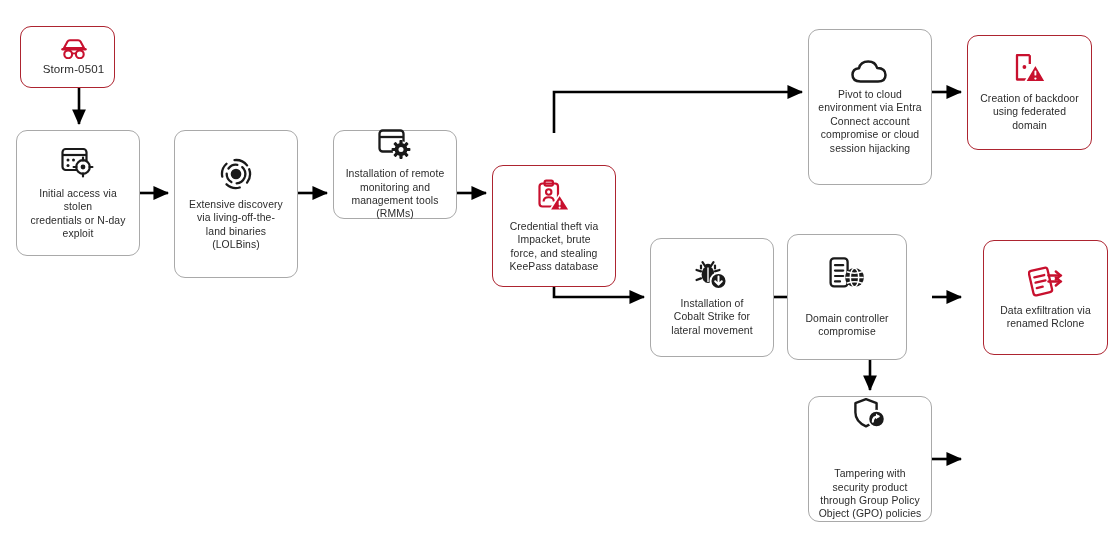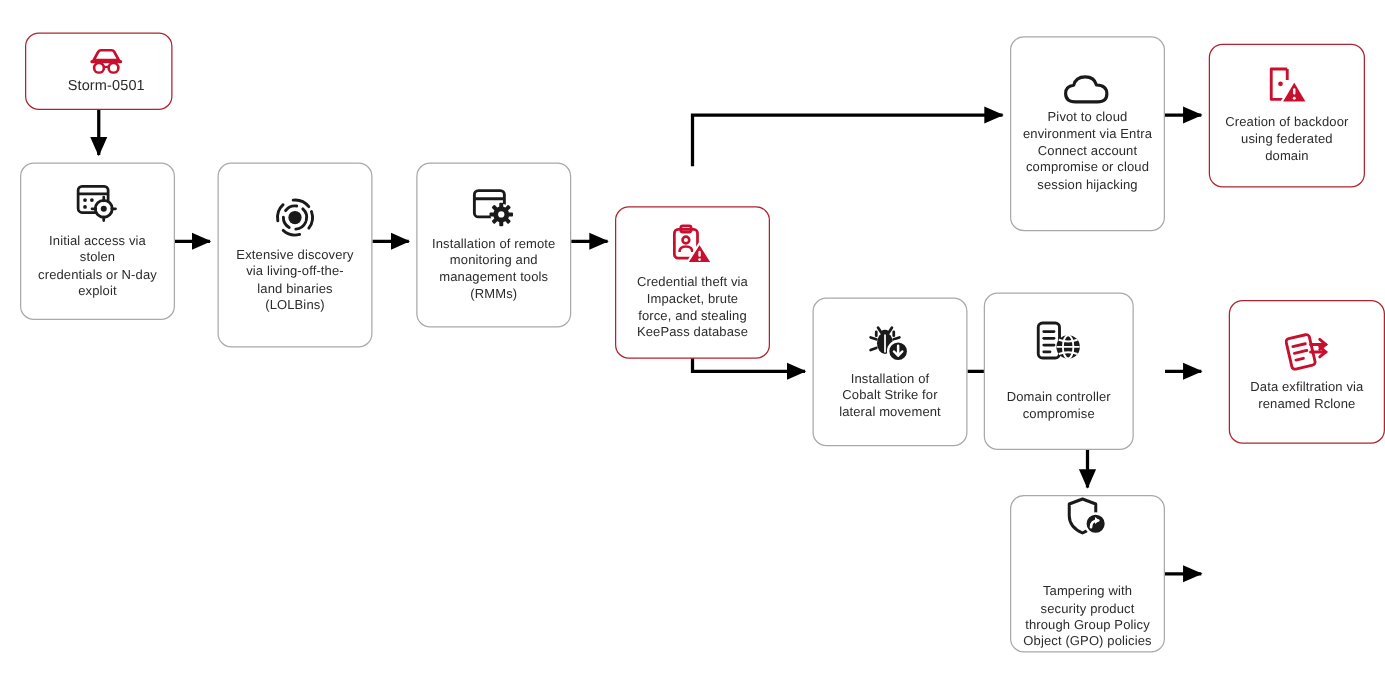--- a/index.html
+++ b/index.html
@@ -76,21 +76,21 @@
       <path d="M554,133 L554,92 L802,92"></path>
       <path d="M932,92 L961,92"></path>
       <path d="M554,255 L554,297 L644,297"></path>
       <path d="M774,297 L802,297"></path>
       <path d="M932,297 L961,297"></path>
       <path d="M870,360 L870,390"></path>
       <path d="M932,459 L961,459"></path>
     </g>
   </svg>
 
-  <div class="node red titleonly" style="left:20px; top:26px; width:118px; height:62px;padding-left:19px;">
+  <div class="node red titleonly" style="left:20px; top:26px; width:95px; height:62px;padding-left:19px;">
     <span class="ico" style="margin-bottom:3px;">
       <svg width="30" height="20" viewBox="0 0 30 20">
         <path d="M5 9 L8.5 2.6 Q9.3 1.2 10.8 1.2 L19.2 1.2 Q20.7 1.2 21.5 2.6 L25 9 Z" fill="none" stroke="#c8102e" stroke-width="2.1" stroke-linejoin="round"></path>
         <rect x="2.3" y="9" width="25.4" height="2.5" rx="1.2" fill="#c8102e"></rect>
         <circle cx="9.2" cy="15.3" r="3.9" fill="none" stroke="#c8102e" stroke-width="2.1"></circle>
         <circle cx="20.8" cy="15.3" r="3.9" fill="none" stroke="#c8102e" stroke-width="2.1"></circle>
         <path d="M13.1 14.4 L16.9 14.4" stroke="#c8102e" stroke-width="1.8"></path>
       </svg>
     </span>
     <span class="cap">Storm-0501</span>
@@ -121,21 +121,21 @@
         <circle cx="17" cy="17" r="9.3" fill="none" stroke="#1a1a1a" stroke-width="2.3" stroke-dasharray="10 5.5" stroke-linecap="round" transform="rotate(24 17 17)"></circle>
         <circle cx="17" cy="17" r="14" fill="none" stroke="#1a1a1a" stroke-width="2.3" stroke-dasharray="14 9" stroke-linecap="round" transform="rotate(-20 17 17)"></circle>
       </svg>
     </span>
     <span class="cap">Extensive discovery
 via living-off-the-
 land binaries
 (LOLBins)</span>
   </div>
 
-  <div class="node gray" style="left:333px; top:130px; width:124px; height:132px;">
+  <div class="node gray" style="left:333px; top:130px; width:124px; height:89px;">
     <span class="ico">
       <svg width="36" height="32" viewBox="0 0 36 32">
         <rect x="2.5" y="2.5" width="24" height="21" rx="3.2" fill="none" stroke="#1a1a1a" stroke-width="2.3"></rect>
         <path d="M2.5 9 L26.5 9" stroke="#1a1a1a" stroke-width="2.3"></path>
         <circle cx="24" cy="21.5" r="8.6" fill="#ffffff"></circle>
         <g fill="#1a1a1a">
           <path d="M24 13.8 L26.1 14.3 L26.7 16.5 L28.8 15.9 L30.4 17.5 L29.3 19.4 L30.8 21 L30.2 23.2
                    L28 23.6 L27.4 25.8 L25.2 26.2 L24 28.1 L22.1 27 L20.1 27.6 L18.8 25.9 L16.7 25.5
                    L16.3 23.3 L14.5 22 L15.6 20.1 L15 18 L17.1 17.4 L17.7 15.2 L19.9 14.9 Z" opacity="0"></path>
         </g>

